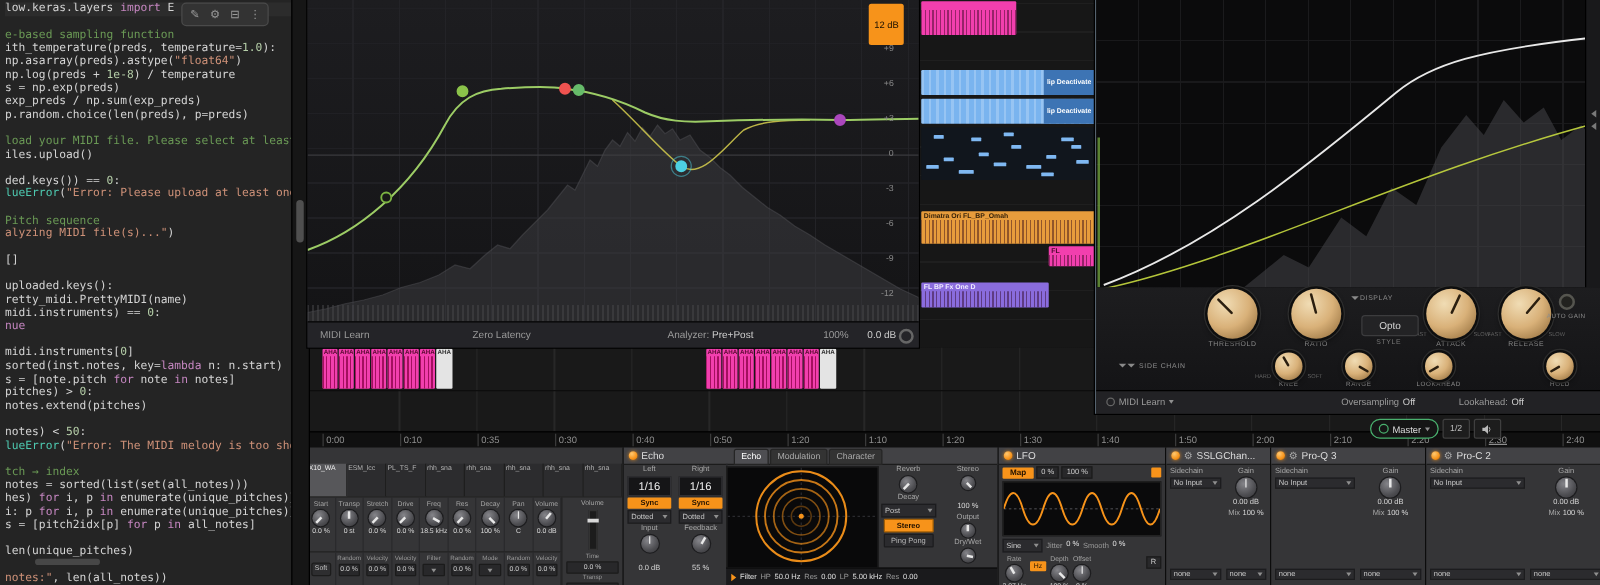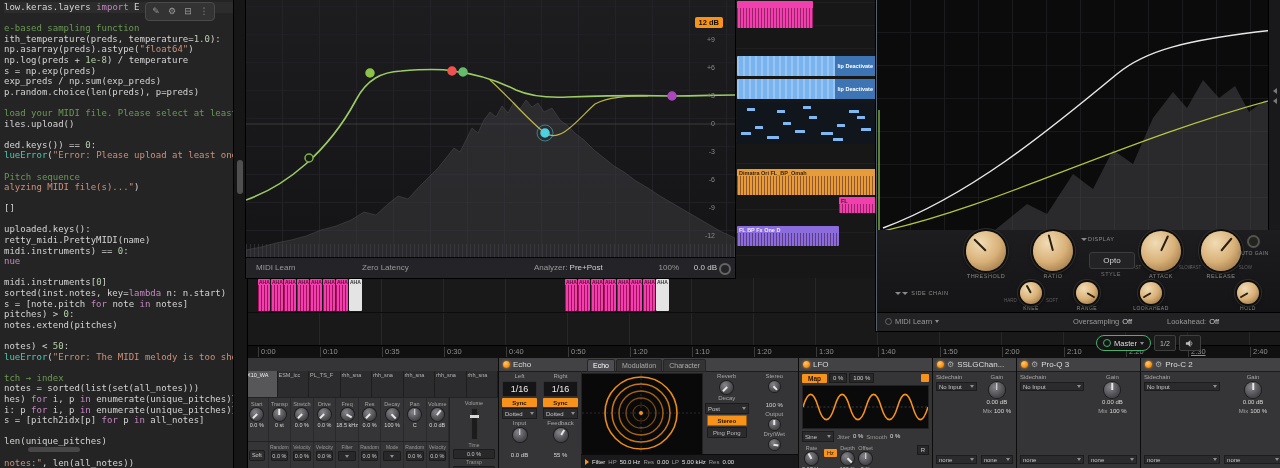--- a/index.html
+++ b/index.html
@@ -40,21 +40,21 @@
   
   #proq3{position:absolute;left:246px;top:0;width:489px;height:278px;z-index:2;background:#1b1b1d;box-shadow:0 0 0 1px #000}
   .pq-display{position:absolute;left:0;right:0;top:0;bottom:20px;background:linear-gradient(#1d1d20,#141416);overflow:hidden}
   .pq-display .grid{position:absolute;inset:0;background:
     repeating-linear-gradient(90deg,transparent 0 36px,#232327 36px 37px),
     repeating-linear-gradient(0deg,transparent 0 27px,#202024 27px 28px)}
   .pq-display svg{position:absolute;inset:0}
   .freqruler{position:absolute;left:0;right:0;bottom:0;height:14px;opacity:.55;background:
     repeating-linear-gradient(90deg,#45454a 0 1px,transparent 1px 4px),
     repeating-linear-gradient(90deg,#55555a 0 1px,transparent 1px 16px)}
-  .dbbadge{position:absolute;top:17px;right:12px;background:#f7931a;color:#1a1000;font-size:7.5px;font-weight:bold;padding:1px 4px;border-radius:2px}
+  .dbbadge{position:absolute;top:3px;right:12px;background:#f7931a;color:#1a1000;font-size:7.5px;font-weight:normal;padding:12px 4px;border-radius:2px}
   #pq-dblabels{position:absolute;top:0;right:20px;width:18px;height:100%}
   .dbl{position:absolute;right:0;font-size:7px;color:#8a8a8a}
   .pq-bottom{position:absolute;left:0;right:0;bottom:0;height:20px;background:#242428;border-top:1px solid #050505;font-size:8px;color:#9a9a9a}
   .pqb-item{position:absolute;top:5px;white-space:nowrap}
   .pqb-val{color:#cfcfcf}
   .pq-logo{position:absolute;right:4px;top:5px;width:8px;height:8px;border-radius:50%;border:2px solid #666}
   
   #proc2{position:absolute;left:876px;top:0;width:404px;height:331px;z-index:2;background:#161616;border-left:1px solid #55626e;box-shadow:0 0 0 1px #000}
   .pc-graph{position:absolute;left:0;top:0;right:0;height:230px;background:#0b0b0c;overflow:hidden}
   .pc-graph .grid{position:absolute;inset:0;background:
@@ -340,21 +340,21 @@
           <div class="dbl" style="top: 120px;">0</div>
           <div class="dbl" style="top: 148px;">-3</div>
           <div class="dbl" style="top: 176px;">-6</div>
           <div class="dbl" style="top: 204px;">-9</div>
           <div class="dbl" style="top: 232px;">-12</div>
         </div>
       <div class="freqruler"></div>
     </div>
     <div class="pq-bottom">
       <span class="pqb-item" style="left:10px">MIDI Learn</span>
-      <span class="pqb-item" style="left:116px">Zero Latency</span>
+      <span class="pqb-item" style="left:132px">Zero Latency</span>
       <span class="pqb-item" style="left:288px"><span>Analyzer:</span> <span class="pqb-val">Pre+Post</span></span>
       <span class="pqb-item" style="right:56px">100%</span>
       <span class="pqb-item pqb-val" style="right:18px">0.0 dB</span>
       <span class="pq-logo"></span>
     </div>
   </section>
 
   <section id="proc2">
     <div class="pc-graph">
       <div class="grid"></div>

